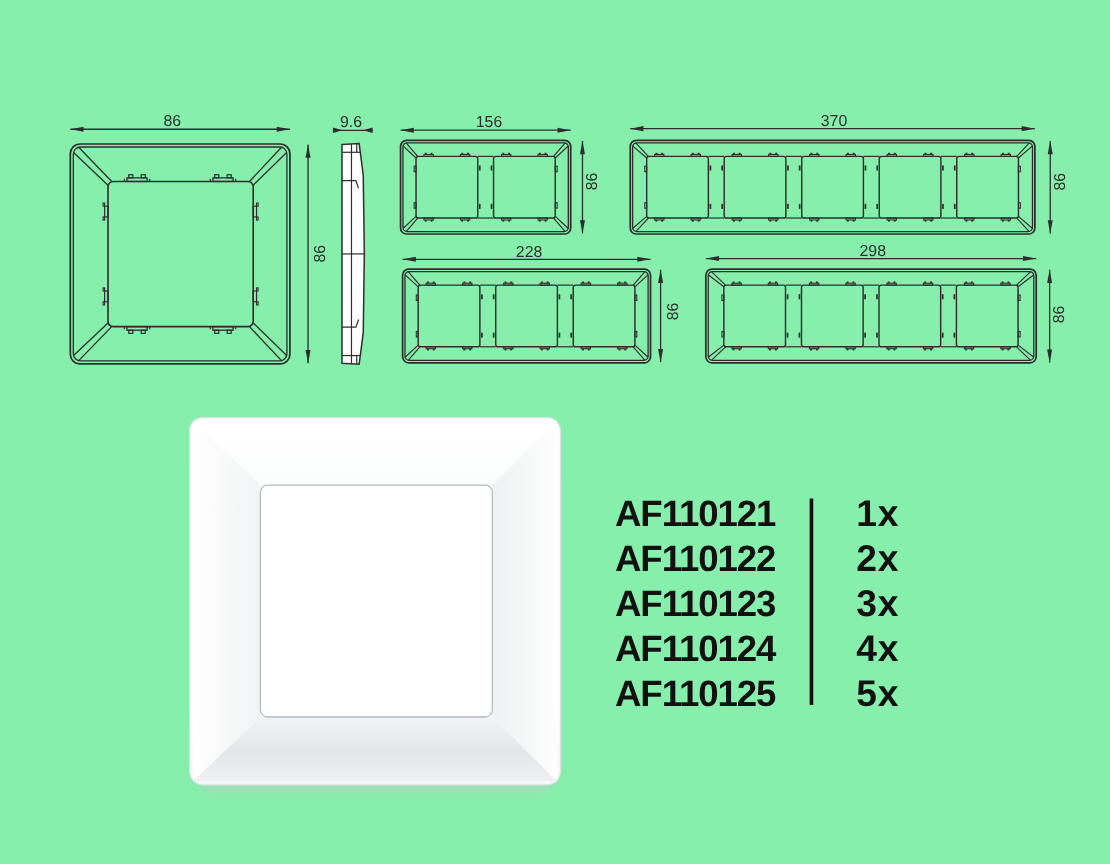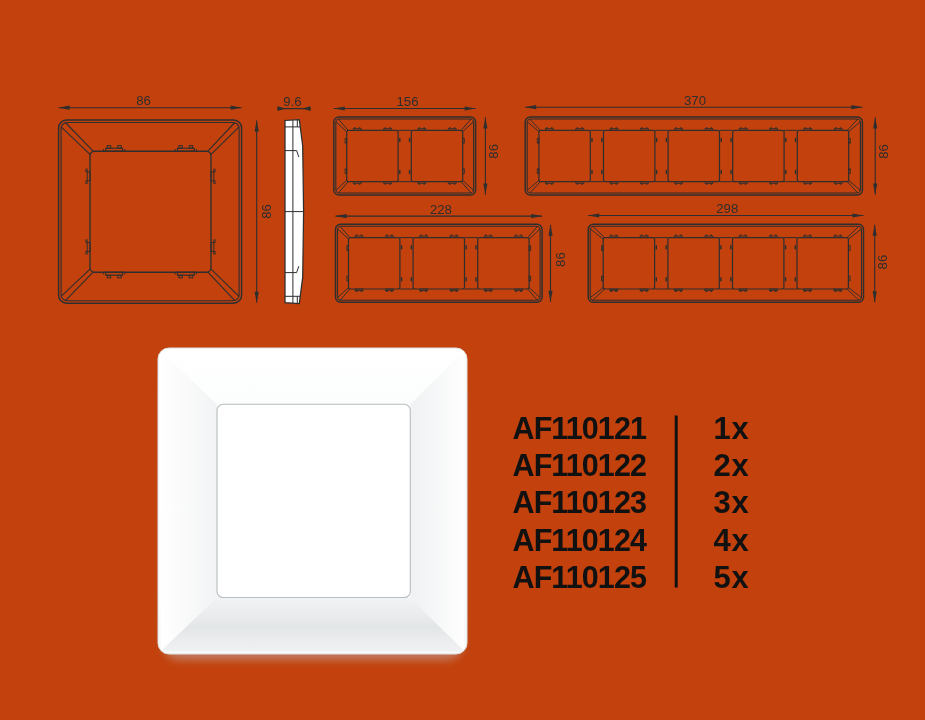--- a/index.html
+++ b/index.html
@@ -1,16 +1,16 @@
 <!DOCTYPE html>
 <html><head>
 <meta charset="utf-8">
 <style>
   html,body { margin:0; padding:0; background:#ffffff; }
-  #page { width:925px; height:720px; position:relative; background:#c2410c; overflow:hidden; }
+  #page { width:925px; height:720px; position:relative; background:#86efac; overflow:hidden; }
   svg text { font-family:"Liberation Sans", sans-serif; }
 </style>
 </head>
 <body>
 <div id="page">
 <svg width="925" height="720" viewBox="0 0 925 720" xmlns="http://www.w3.org/2000/svg">
 <defs>
   <filter id="soft" x="-20%" y="-20%" width="140%" height="140%">
     <feGaussianBlur stdDeviation="4"></feGaussianBlur>
   </filter>

